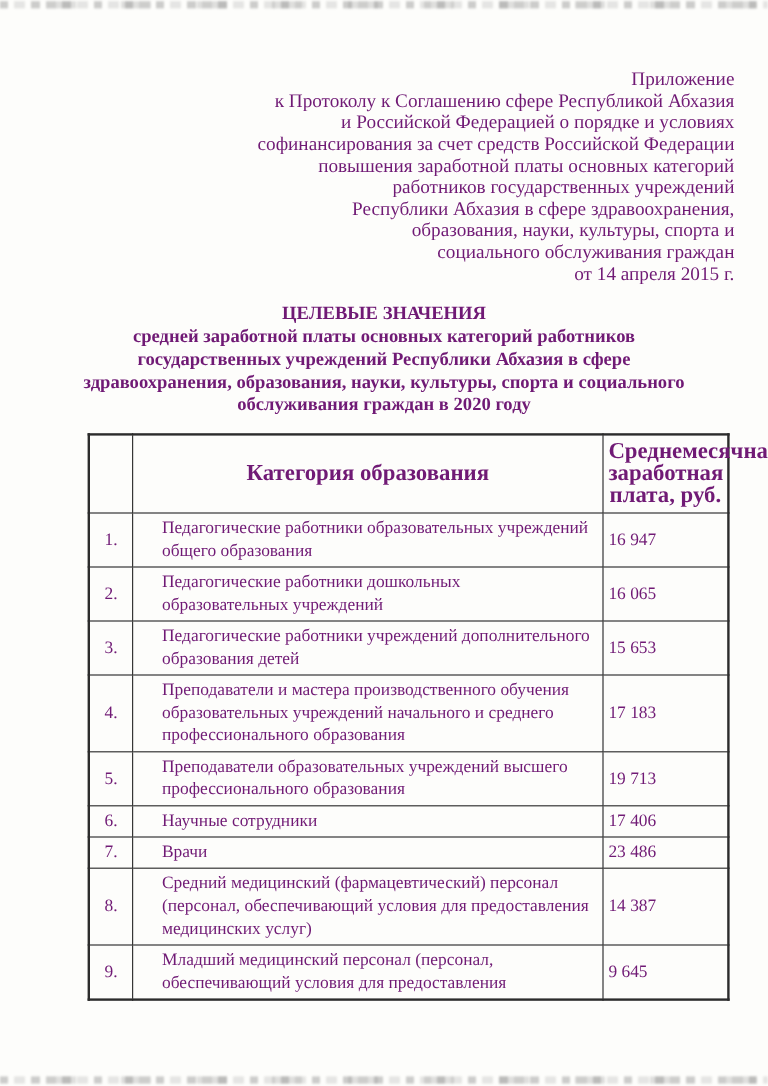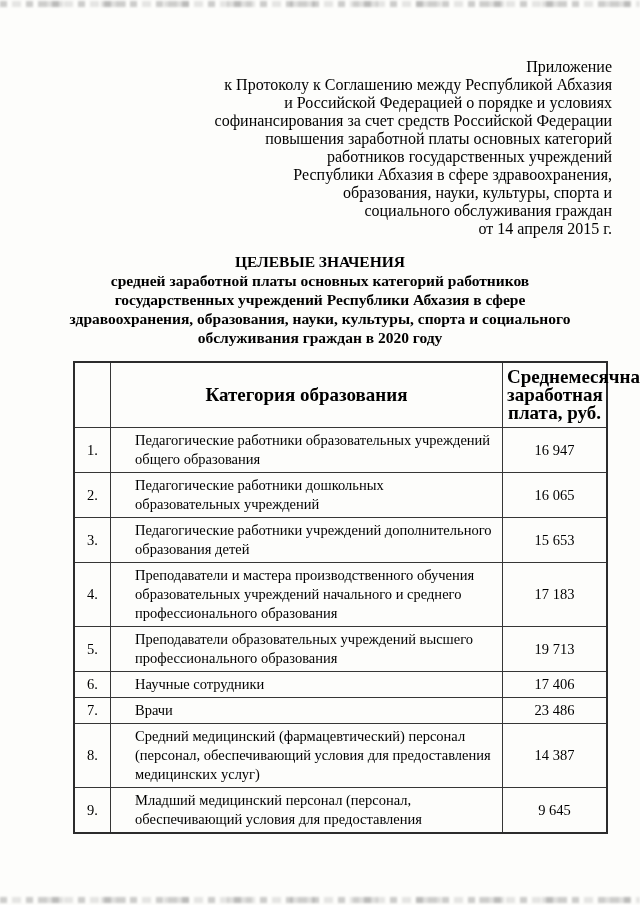--- a/index.html
+++ b/index.html
@@ -6,21 +6,21 @@
     margin: 0;
     padding: 0;
     background: #ffffff;
   }
   .page {
     position: relative;
     width: 640px;
     height: 905px;
     margin: 0 auto;
     background: #fdfdfb;
-    color: #000000;
+    color: #701a75;
     font-family: "Liberation Serif", "DejaVu Serif", serif;
     overflow: hidden;
   }
   
   .scan-band {
     position: absolute;
     left: 0;
     right: 0;
     height: 6px;
     background:
@@ -83,33 +83,32 @@
   }
   td.cell-num {
     text-align: center;
     padding: 3px 2px;
   }
   td.cell-cat {
     text-align: left;
     padding: 3px 10px 3px 24px;
   }
   td.cell-val {
-    text-align: center;
   }
 </style>
 </head>
 <body>
 
 <div class="page">
 
   <div class="scan-band scan-band-top"></div>
 
   <div class="header-block">
     <div class="header-line">Приложение</div>
-    <div class="header-line">к Протоколу к Соглашению между Республикой Абхазия</div>
+    <div class="header-line">к Протоколу к Соглашению сфере Республикой Абхазия</div>
     <div class="header-line">и Российской Федерацией о порядке и условиях</div>
     <div class="header-line">софинансирования за счет средств Российской Федерации</div>
     <div class="header-line">повышения заработной платы основных категорий</div>
     <div class="header-line">работников государственных учреждений</div>
     <div class="header-line">Республики Абхазия в сфере здравоохранения,</div>
     <div class="header-line">образования, науки, культуры, спорта и</div>
     <div class="header-line">социального обслуживания граждан</div>
     <div class="header-line">от 14 апреля 2015 г.</div>
   </div>
 

